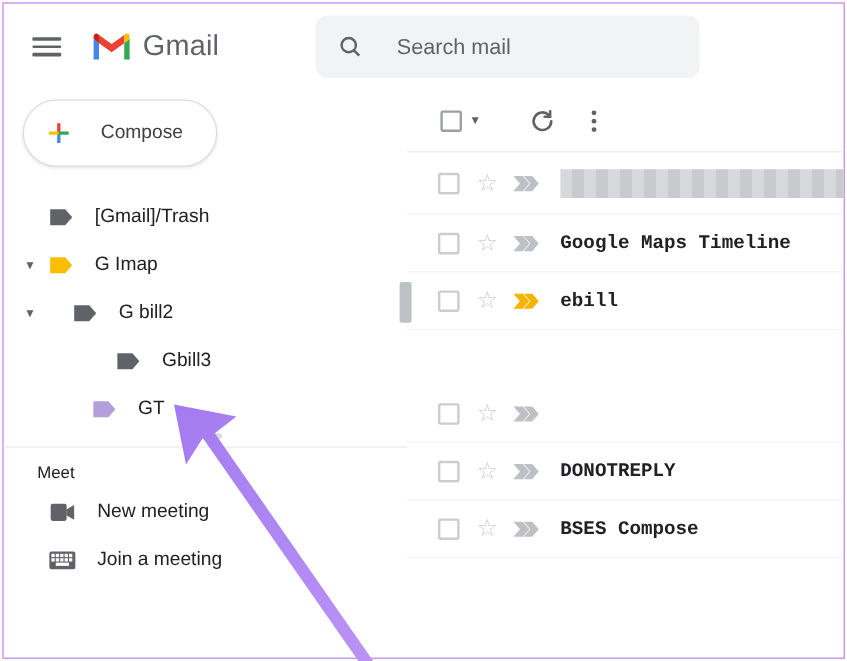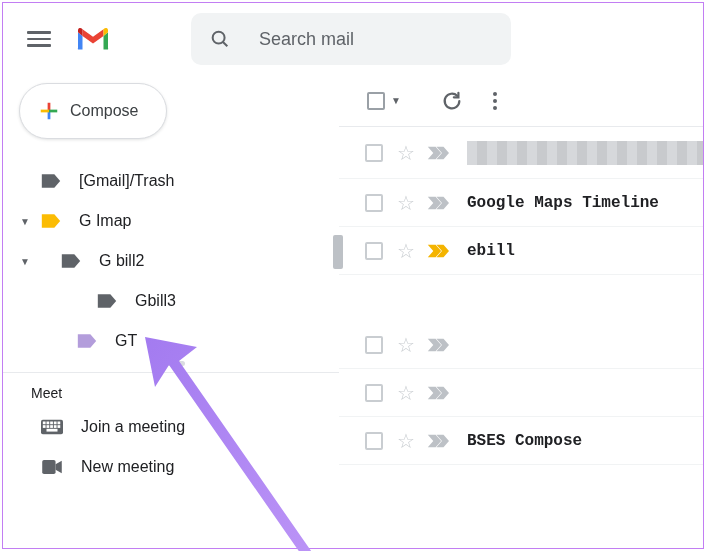--- a/index.html
+++ b/index.html
@@ -12,21 +12,21 @@
   .logo-wrap { display: flex; align-items: center; margin-left: 24px; gap: 8px; }
   .logo-svg { width: 36px; height: 30px; }
   .logo-text { font-size: 24px; color: #5f6368; letter-spacing: 0.2px; }
   .search-bar { margin-left: 80px; background: #f1f3f4; border-radius: 10px; height: 52px; display: flex; align-items: center; padding: 0 18px; width: 320px; }
   .search-icon { display: inline-flex; color: #5f6368; }
   .search-input { border: none; background: transparent; font-size: 18px; color: #5f6368; margin-left: 28px; outline: none; width: 220px; }
   .search-input::placeholder { color: #5f6368; }
   
   .body { display: flex; height: calc(100% - 72px); }
   .sidebar { width: 336px; padding-top: 8px; position: relative; }
-  .compose-btn { margin-left: 16px; height: 56px; border: 1px solid #dadce0; border-radius: 28px; background: #fff; display: inline-flex; align-items: center; padding: 0 28px 0 18px; box-shadow: 0 1px 3px rgba(60,64,67,0.15); cursor: pointer; gap: 10px; }
+  .compose-btn { margin-left: 16px; height: 56px; border: 1px solid #dadce0; border-radius: 28px; background: #fff; display: inline-flex; align-items: center; padding: 0 28px 0 18px; box-shadow: 0 1px 3px rgba(60,64,67,0.15); cursor: pointer; gap: 24px; }
   .plus-icon { width: 22px; height: 22px; }
   .compose-text { font-size: 16px; color: #3c4043; }
   .label-list { margin-top: 22px; }
   .label-row { display: flex; align-items: center; height: 40px; padding-left: 14px; font-size: 16px; color: #202124; cursor: pointer; }
   .expand-arrow { width: 16px; text-align: center; color: #5f6368; font-size: 10px; }
   .label-icon { display: inline-flex; margin-right: 18px; }
   .label-row.lvl0 .label-icon { margin-left: 8px; }
   .label-row.lvl1 .label-icon { margin-left: 28px; }
   .label-row.lvl1.noexp .label-icon { margin-left: 44px; }
   .label-row.lvl2 .label-icon { margin-left: 64px; }
@@ -64,20 +64,21 @@
         <span></span>
     </div>
     <div class="logo-wrap">
       <svg class="logo-svg" viewBox="0 0 48 36">
         <path d="M4 32h6V14L4 9v21a2 2 0 0 0 0 2z" fill="#4285F4"></path>
         <path d="M38 32h6a2 2 0 0 0 0-2V9l-6 5v18z" fill="#34A853"></path>
         <path d="M10 14V5l14 10L38 5v9L24 24 10 14z" fill="#EA4335"></path>
         <path d="M4 9V6a3 3 0 0 1 5-2l1 1v9L4 9z" fill="#C5221F"></path>
         <path d="M44 9V6a3 3 0 0 0-5-2l-1 1v9l6-5z" fill="#FBBC04"></path>
       </svg>
+      <span class="logo-text">Gmail</span>
     </div>
     <div class="search-bar">
       <span class="search-icon">
         <svg width="22" height="22" viewBox="0 0 24 24" fill="none" stroke="#5f6368" stroke-width="2.2">
             <circle cx="10.5" cy="10.5" r="6.5"></circle>
             <line x1="20" y1="20" x2="15.2" y2="15.2"></line>
           </svg>
       </span>
       <input class="search-input" placeholder="Search mail" style="">
     </div>
@@ -141,49 +142,49 @@
             </span>
             <span>GT</span>
           </div>
         </div>
 
       <div class="drag-pill"></div>
       <div class="divider"></div>
 
       <div class="meet-header">Meet</div>
       <div id="meet-items">
+          <div class="label-row lvl0">
+            <span class="expand-arrow"></span>
+            <span class="label-icon">
+              <svg width="22" height="16" viewBox="0 0 24 18">
+                <rect x="1" y="1" width="15" height="16" rx="2" fill="#5f6368"></rect>
+                <path d="M16 6l7-4v14l-7-4z" fill="#5f6368"></path>
+              </svg>
+            </span>
+            <span>New meeting</span>
+          </div>
           <div class="label-row lvl0">
             <span class="expand-arrow"></span>
             <span class="label-icon">
               <svg width="22" height="16" viewBox="0 0 24 16">
                 <rect x="0" y="0" width="24" height="16" rx="2" fill="#5f6368"></rect>
                 <rect x="2" y="2" width="3" height="3" fill="#fff"></rect>
                 <rect x="6" y="2" width="3" height="3" fill="#fff"></rect>
                 <rect x="10" y="2" width="3" height="3" fill="#fff"></rect>
                 <rect x="14" y="2" width="3" height="3" fill="#fff"></rect>
                 <rect x="18" y="2" width="3" height="3" fill="#fff"></rect>
                 <rect x="2" y="6" width="3" height="3" fill="#fff"></rect>
                 <rect x="6" y="6" width="3" height="3" fill="#fff"></rect>
                 <rect x="10" y="6" width="3" height="3" fill="#fff"></rect>
                 <rect x="14" y="6" width="3" height="3" fill="#fff"></rect>
                 <rect x="18" y="6" width="3" height="3" fill="#fff"></rect>
                 <rect x="6" y="10" width="12" height="3" fill="#fff"></rect>
               </svg>
             </span>
             <span>Join a meeting</span>
-          </div>
-          <div class="label-row lvl0">
-            <span class="expand-arrow"></span>
-            <span class="label-icon">
-              <svg width="22" height="16" viewBox="0 0 24 18">
-                <rect x="1" y="1" width="15" height="16" rx="2" fill="#5f6368"></rect>
-                <path d="M16 6l7-4v14l-7-4z" fill="#5f6368"></path>
-              </svg>
-            </span>
-            <span>New meeting</span>
           </div>
         </div>
 
       
       <svg class="arrow-svg" viewBox="0 0 260 300">
         <defs>
           <linearGradient id="ag" x1="0" y1="0" x2="1" y2="1">
             <stop offset="0" stop-color="#a37bf0"></stop>
               <stop offset="1" stop-color="#c29af8"></stop>
           </linearGradient>
@@ -255,20 +256,21 @@
           </div>
           <div class="mail-row">
             <span class="m-check"></span>
             <span class="m-star">☆</span>
             <span class="m-imp">
               <svg width="22" height="16" viewBox="0 0 28 18">
                 <path d="M1 1h10l7 8-7 8H1l7-8z" fill="#bdc1c6"></path>
                 <path d="M12 1h9l7 8-7 8h-9l7-8z" fill="#bdc1c6"></path>
               </svg>
             </span>
+            <span class="m-sender">DONOTREPLY</span>
           </div>
           <div class="mail-row">
             <span class="m-check"></span>
             <span class="m-star">☆</span>
             <span class="m-imp">
               <svg width="22" height="16" viewBox="0 0 28 18">
                 <path d="M1 1h10l7 8-7 8H1l7-8z" fill="#bdc1c6"></path>
                 <path d="M12 1h9l7 8-7 8h-9l7-8z" fill="#bdc1c6"></path>
               </svg>
             </span>

